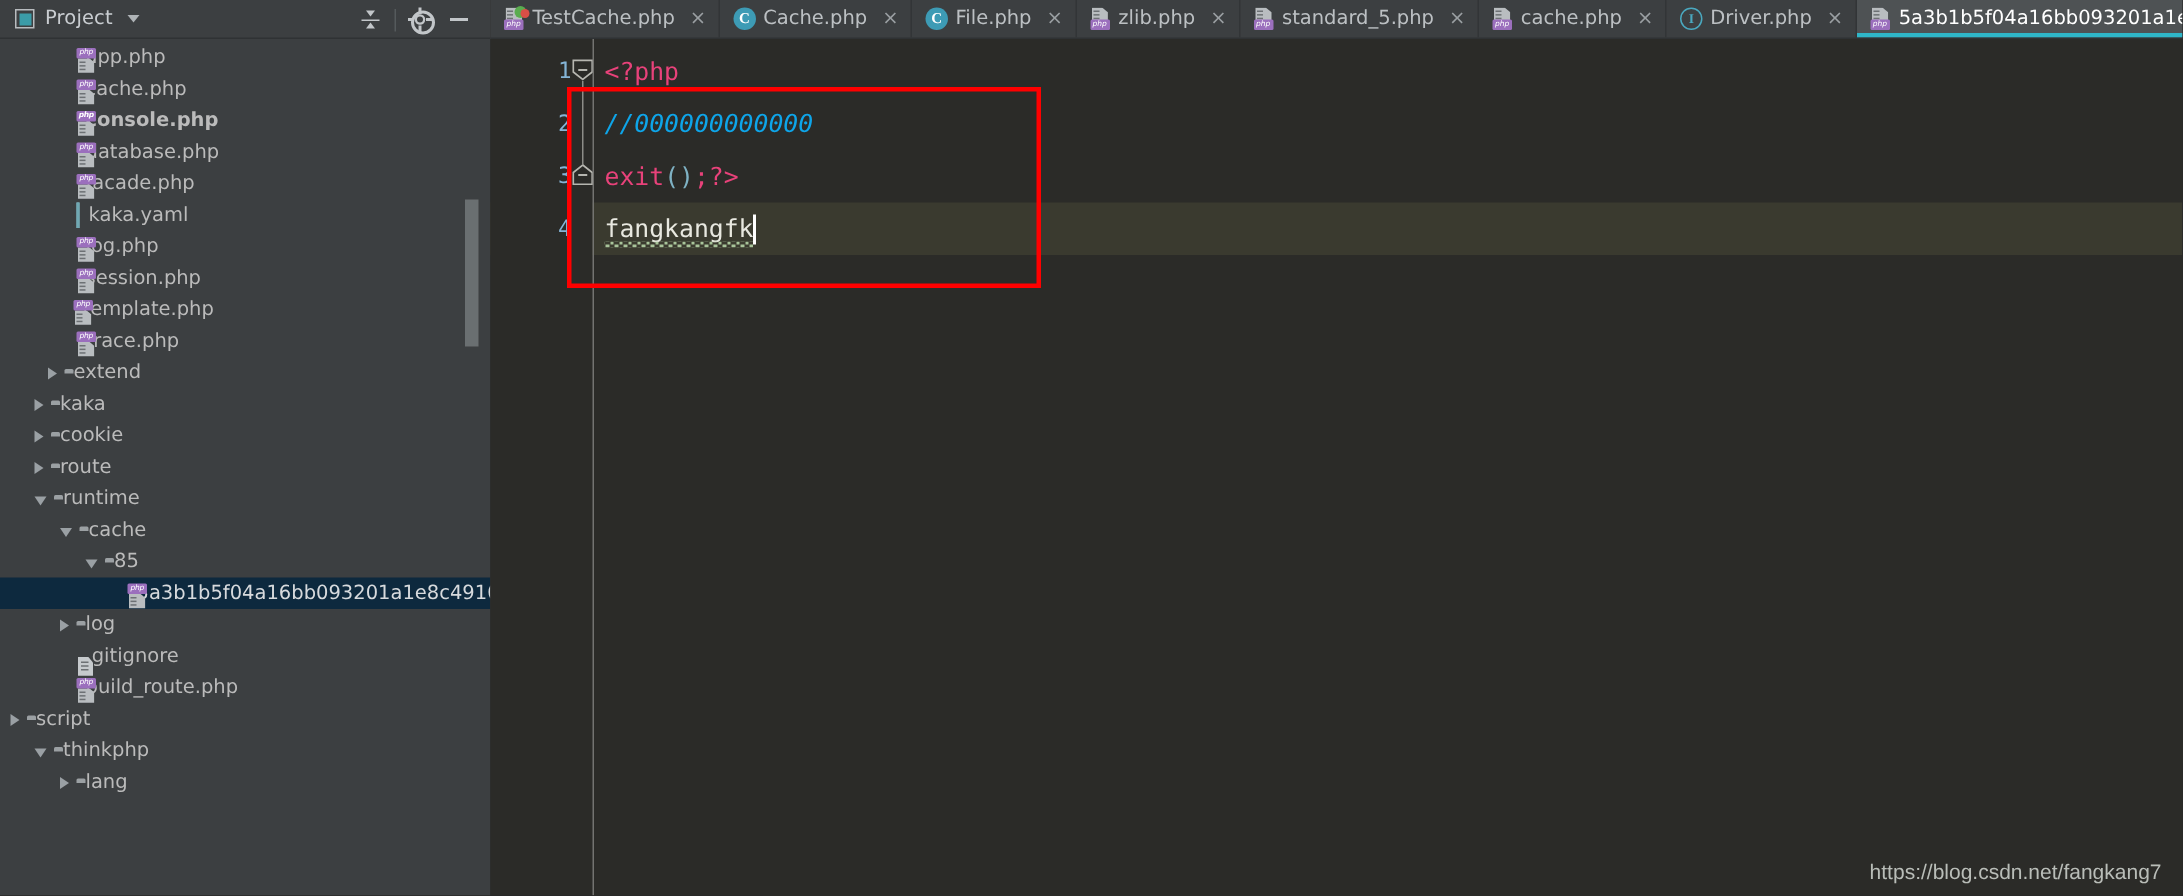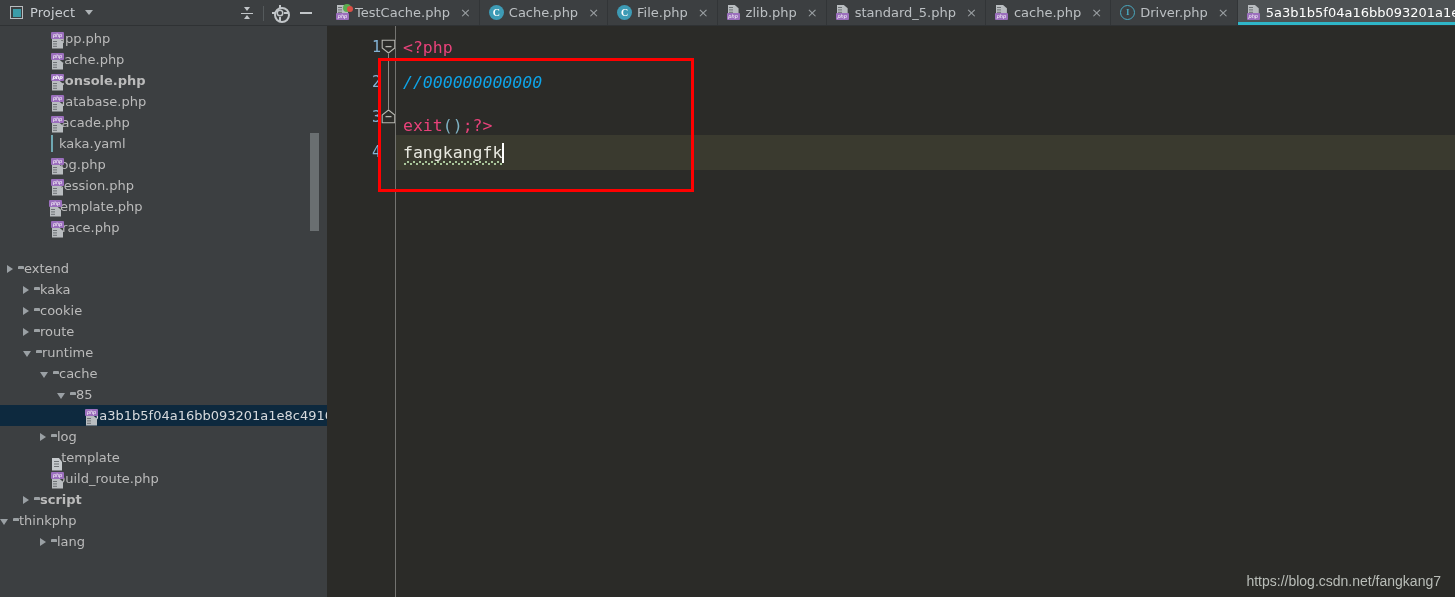--- a/index.html
+++ b/index.html
@@ -312,21 +312,21 @@
         <div class="row" style="padding-left: 38px;">
           <span class="arrow none"></span>
           <span class="ic"><span class="ic-php"><i class="pg"></i><i class="tag">php</i></span></span>
           <span class="lbl">template.php</span>
         </div>
         <div class="row" style="padding-left: 40px;">
           <span class="arrow none"></span>
           <span class="ic"><span class="ic-php"><i class="pg"></i><i class="tag">php</i></span></span>
           <span class="lbl">trace.php</span>
         </div>
-        <div class="row" style="padding-left: 7px; margin-top: 20px;">
+        <div class="row" style="padding-left: 32px;">
           <span class="arrow"></span>
           <span class="ic"><i class="ic-folder"></i></span>
           <span class="lbl">extend</span>
         </div>
         <div class="row" style="padding-left: 23px;">
           <span class="arrow"></span>
           <span class="ic"><i class="ic-folder"></i></span>
           <span class="lbl">kaka</span>
         </div>
         <div class="row" style="padding-left: 23px;">
@@ -360,33 +360,33 @@
           <span class="lbl">5a3b1b5f04a16bb093201a1e8c4910.</span>
         </div>
         <div class="row" style="padding-left: 40px;">
           <span class="arrow"></span>
           <span class="ic"><i class="ic-folder"></i></span>
           <span class="lbl">log</span>
         </div>
         <div class="row" style="padding-left: 40px;">
           <span class="arrow none"></span>
           <span class="ic"><span class="ic-git"><i class="pg3"></i></span></span>
-          <span class="lbl">.template</span>
+          <span class="lbl">.gitignore</span>
         </div>
         <div class="row" style="padding-left: 40px;">
           <span class="arrow none"></span>
           <span class="ic"><span class="ic-php"><i class="pg"></i><i class="tag">php</i></span></span>
           <span class="lbl">build_route.php</span>
         </div>
-        <div class="row" style="padding-left: 23px; font-weight: bold;">
+        <div class="row" style="padding-left: 7px;">
           <span class="arrow"></span>
           <span class="ic"><i class="ic-folder"></i></span>
           <span class="lbl">script</span>
         </div>
-        <div class="row" style=" text-align: center;">
+        <div class="row" style="padding-left: 23px; text-align: center;">
           <span class="arrow open"></span>
           <span class="ic"><i class="ic-folder"></i></span>
           <span class="lbl">thinkphp</span>
         </div>
         <div class="row" style="padding-left: 40px;">
           <span class="arrow"></span>
           <span class="ic"><i class="ic-folder"></i></span>
           <span class="lbl">lang</span>
         </div>
       </div>
@@ -472,21 +472,21 @@
             <line x1="4.5" y1="7.6" x2="10.5" y2="7.6" stroke="#b6b6b0" stroke-width="1.3"></line>
           </svg>
         </div>
         <div class="gnum" style="top: 117px;">4</div>
         <div class="fold-line" style="top: 28px; height: 56px;"></div>
       </div>
     <div class="indent-guide"></div>
     <div class="code-area" id="codearea">
         <div class="cl" style="top: 4px;"><span class="tk-tag">&lt;?php</span></div>
         <div class="cl" style="top: 39px;"><span class="tk-cmt">//000000000000</span></div>
-        <div class="cl" style="top: 74px; align-items: flex-end;"><span class="tk-kw">exit</span><span class="tk-paren">()</span><span class="tk-kw">;?&gt;</span></div>
+        <div class="cl" style="top: 74px;"><span class="tk-kw">exit</span><span class="tk-paren">()</span><span class="tk-kw">;?&gt;</span></div>
         <div class="cl" style="top: 109px;"><span class="tk-txt squig">fangkangfk</span><span class="caret-bar"></span></div>
       </div>
 
     <div class="annot-box"></div>
 
     <div class="watermark">https://blog.csdn.net/fangkang7</div>
   </div>
 
 </div>
 

